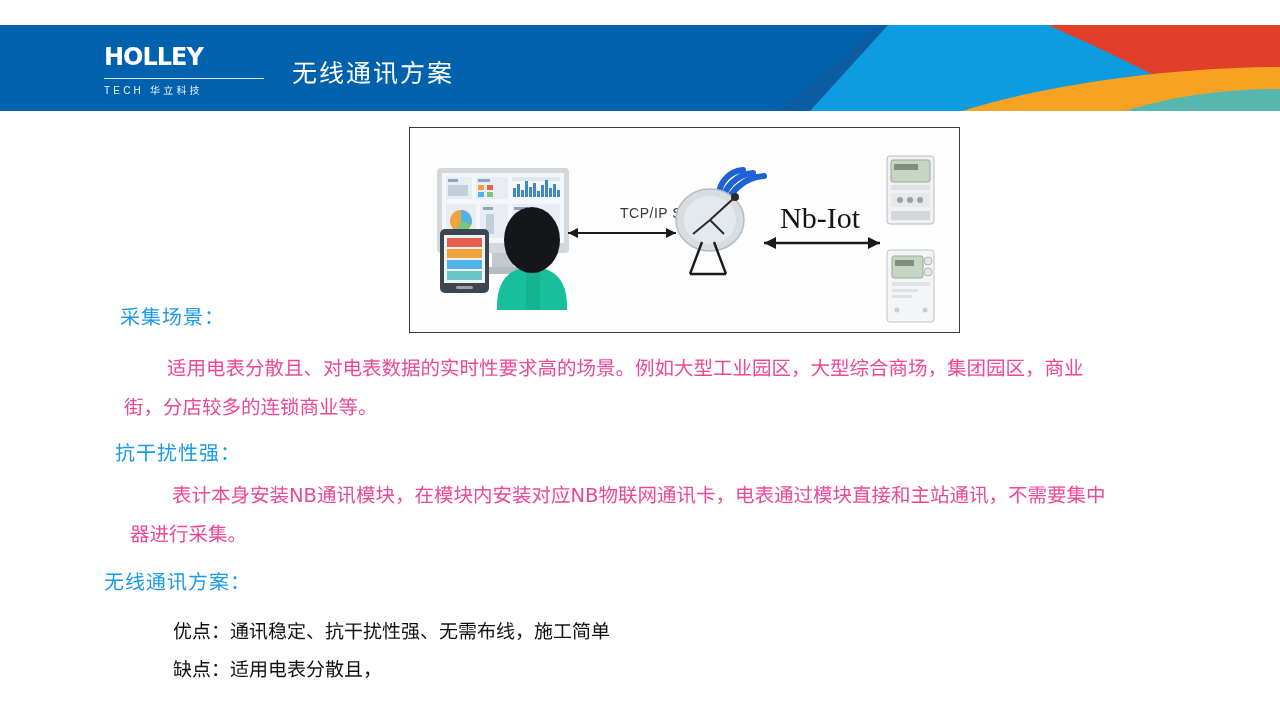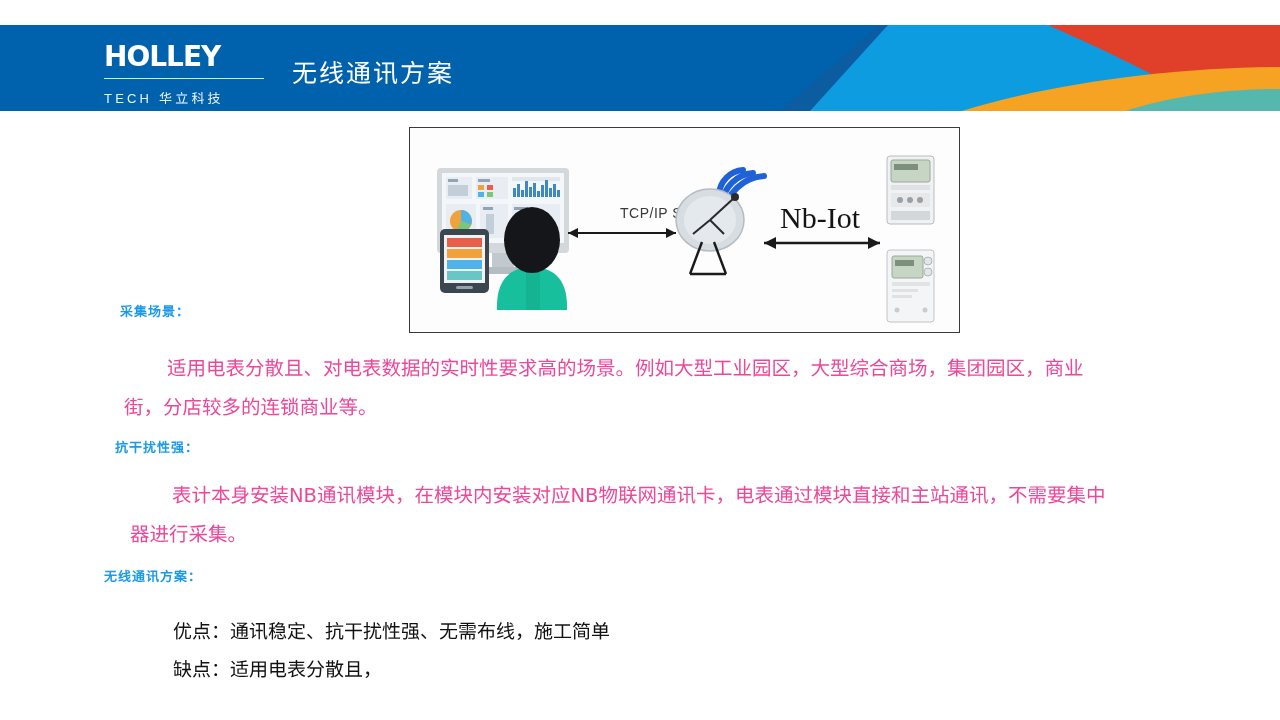--- a/index.html
+++ b/index.html
@@ -38,31 +38,31 @@
     position: absolute;
     left: 104px;
     top: 12px;
     width: 160px;
     height: 62px;
     color: #ffffff;
   }
   #logo-wordmark {
     font-family: "DejaVu Sans", sans-serif;
     font-weight: bold;
-    font-size: 28px;
+    font-size: 24px;
     letter-spacing: -1px;
     line-height: 40px;
     color: #ffffff;
     white-space: nowrap;
   }
   #logo-sub {
     margin-top: 1px;
     border-top: 1px solid rgba(255,255,255,0.85);
-    padding-top: 9px;
-    font-size: 13px;
+    padding-top: 3px;
+    font-size: 10px;
     letter-spacing: 3.2px;
     color: #eef4fa;
     white-space: nowrap;
   }
   #header-title {
     position: absolute;
     left: 292px;
     top: 46px;
     transform: translateY(-50%);
     font-family: "DejaVu Sans", sans-serif;
@@ -82,22 +82,22 @@
     border: 1px solid #3a3a3a;
     background: #fdfdfd;
     overflow: hidden;
   }
   #diagram-svg { display: block; }
 
   
   .section-heading {
     position: absolute;
     font-family: "DejaVu Sans", sans-serif;
-    font-weight: bold;
-    font-size: 13px;
+    font-weight: normal;
+    font-size: 20px;
     color: #1a9ae8;
     letter-spacing: 1px;
     white-space: nowrap;
   }
   .body-line {
     position: absolute;
     font-family: "DejaVu Sans", sans-serif;
     font-size: 19.5px;
     color: #ec4899;
     letter-spacing: 0px;

